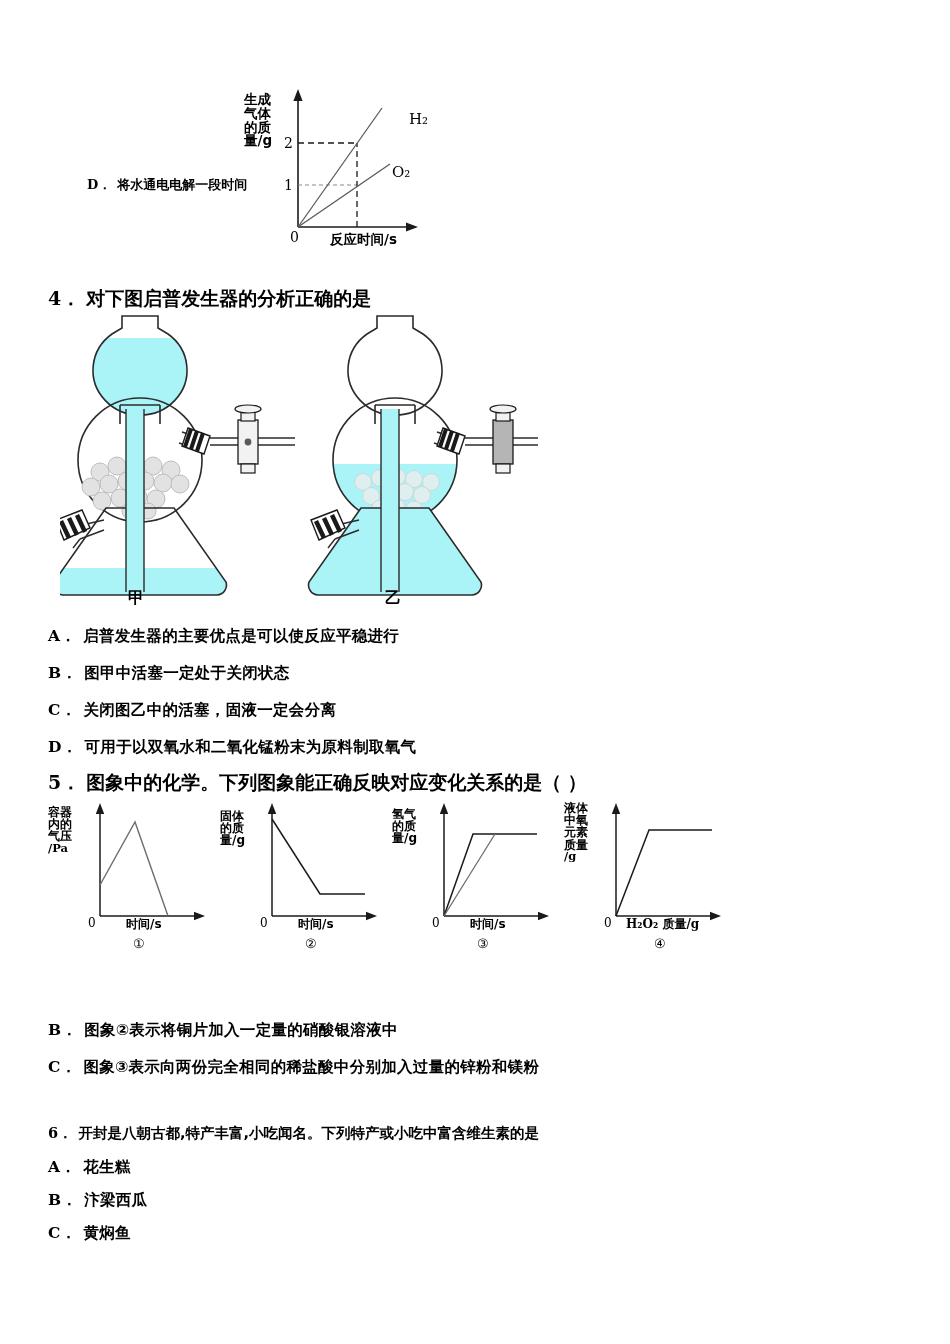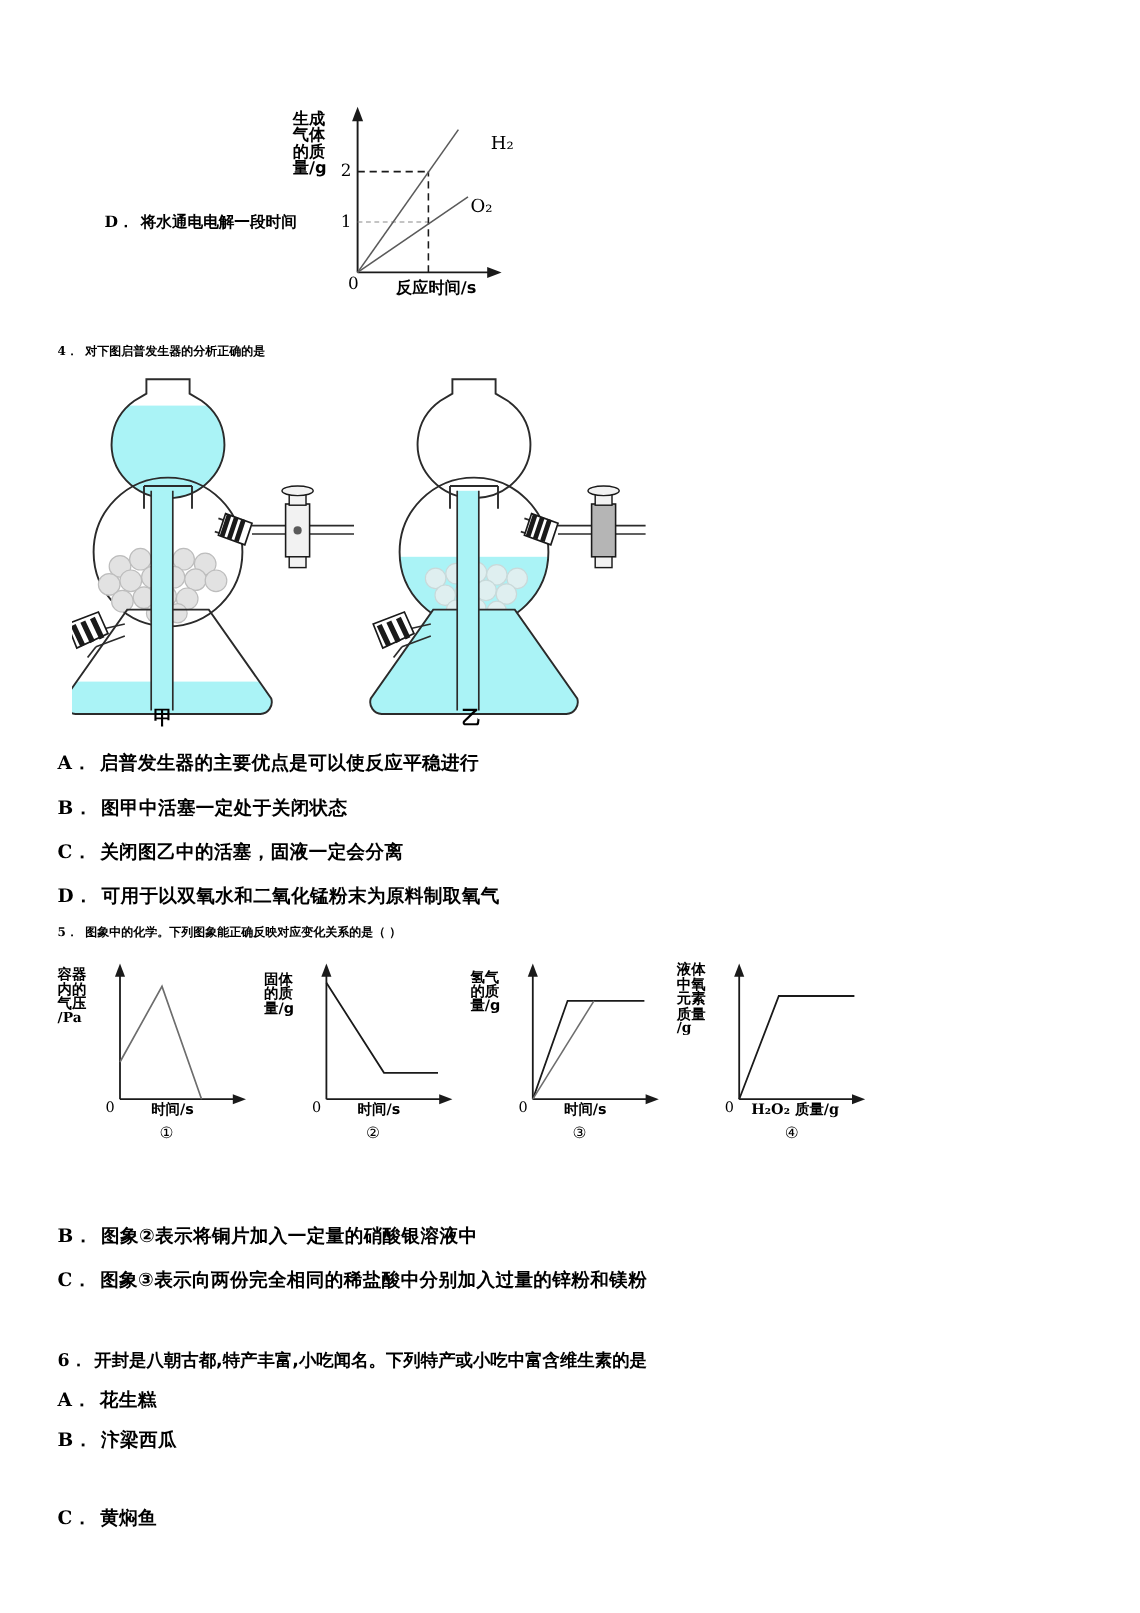--- a/index.html
+++ b/index.html
@@ -19,21 +19,21 @@
     white-space:nowrap;
     font-family:"DejaVu Sans","Liberation Sans",sans-serif;
   }
   .opt .lbl{
     font-family:"DejaVu Serif","Liberation Serif",serif;
     font-weight:bold;
     margin-right:7px;
   }
   .qtext{
     position:absolute;
-    font-size:10px;
+    font-size:19px;
     font-weight:bold;
     white-space:nowrap;
     font-family:"DejaVu Sans","Liberation Sans",sans-serif;
   }
   .qnum{
     font-family:"DejaVu Serif","Liberation Serif",serif;
     font-weight:bold;
     margin-right:6px;
   }
 
@@ -78,21 +78,21 @@
 
   #q5a{left:48px;top:983px;}
   #q5b{left:48px;top:1020px;}
   #q5c{left:48px;top:1057px;}
   #q5d{left:48px;top:1094px;}
 
   
   #q6{left:48px;top:1124px;font-size:14.5px;}
   #q6a{left:48px;top:1157px;}
   #q6b{left:48px;top:1190px;}
-  #q6c{left:48px;top:1223px;margin-top:32px;}
+  #q6c{left:48px;top:1223px;}
 </style>
 </head>
 <body>
 
 <div class="page">
 
   <div class="qtext" id="q3d">
     <span class="qnum">D．</span><span>将水通电电解一段时间</span>
   </div>
 

